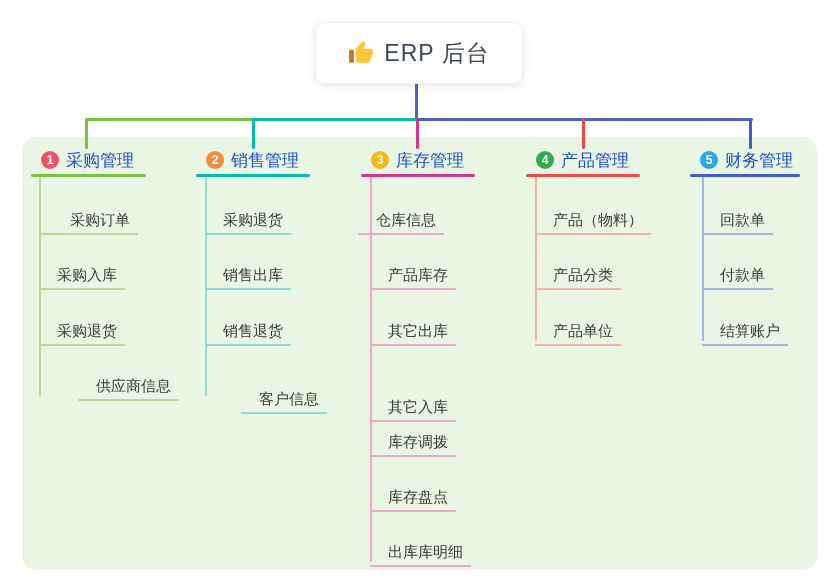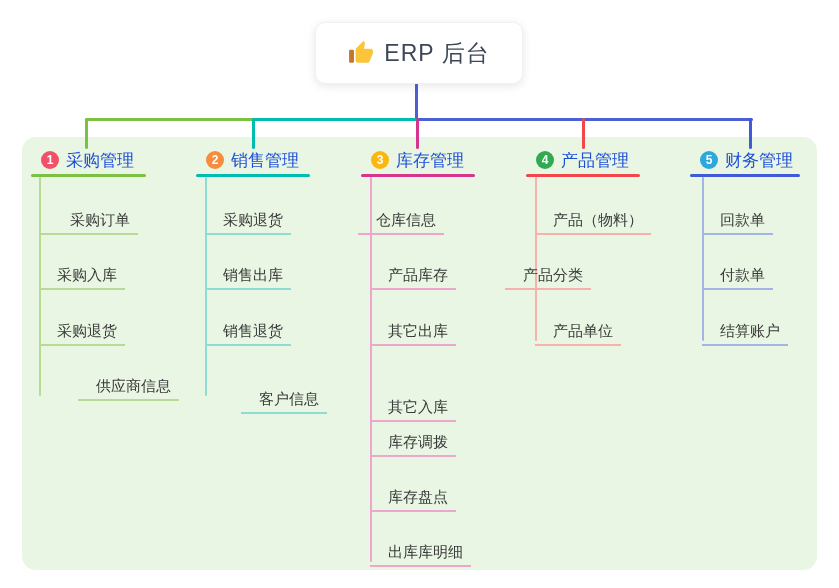--- a/index.html
+++ b/index.html
@@ -137,21 +137,21 @@
       </div>
       <div class="branch-header" style="left: 536px; top: 148px;">
         <span class="badge" style="background: rgb(49, 169, 79);">4</span>
         <span class="branch-title">产品管理</span>
       </div>
       <div class="hline" style="left: 526px; top: 174px; width: 114px; height: 3px; background: rgb(240, 71, 75);"></div>
       <div class="vline" style="left: 535px; top: 177px; width: 2px; height: 163.8px; background: rgb(247, 176, 170);"></div>
       <div class="item" style="left: 535px; top: 194px; border-bottom: 2px solid rgb(247, 176, 170);">
         <span>产品（物料）</span>
       </div>
-      <div class="item" style="left: 505px; top: 249.4px; border-bottom: 2px solid rgb(247, 176, 170);">
+      <div class="item" style="left: 535px; top: 249.4px; border-bottom: 2px solid rgb(247, 176, 170);">
         <span>产品分类</span>
       </div>
       <div class="item" style="left: 535px; top: 304.8px; border-bottom: 2px solid rgb(247, 176, 170);">
         <span>产品单位</span>
       </div>
       <div class="branch-header" style="left: 700px; top: 148px;">
         <span class="badge" style="background: rgb(46, 167, 220);">5</span>
         <span class="branch-title">财务管理</span>
       </div>
       <div class="hline" style="left: 690px; top: 174px; width: 110px; height: 3px; background: rgb(63, 91, 216);"></div>

